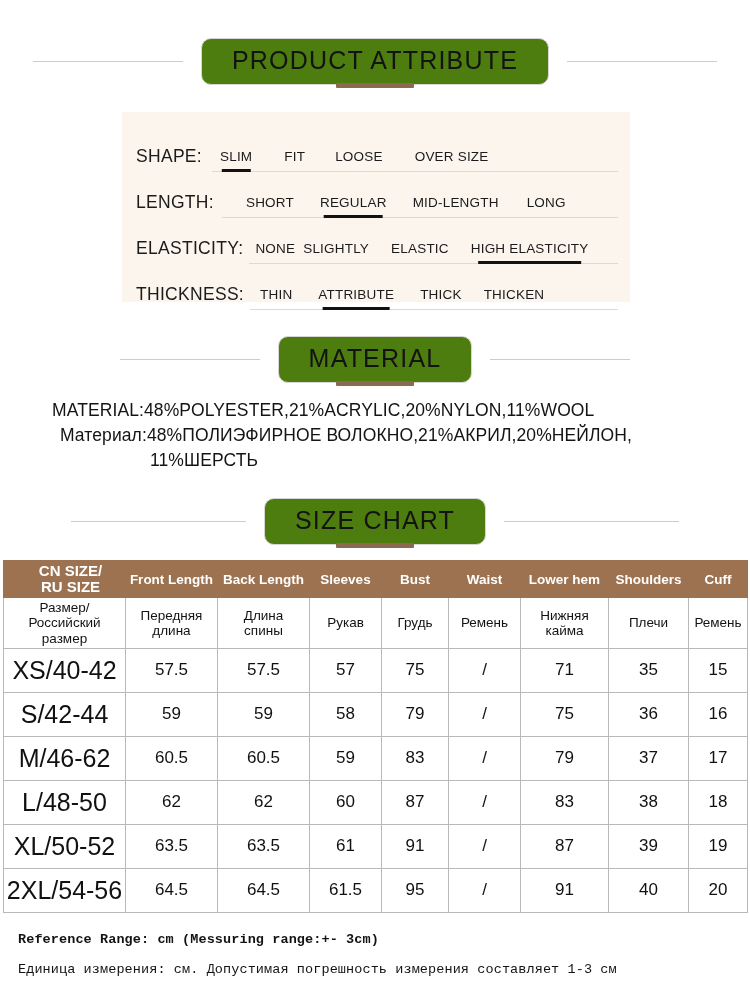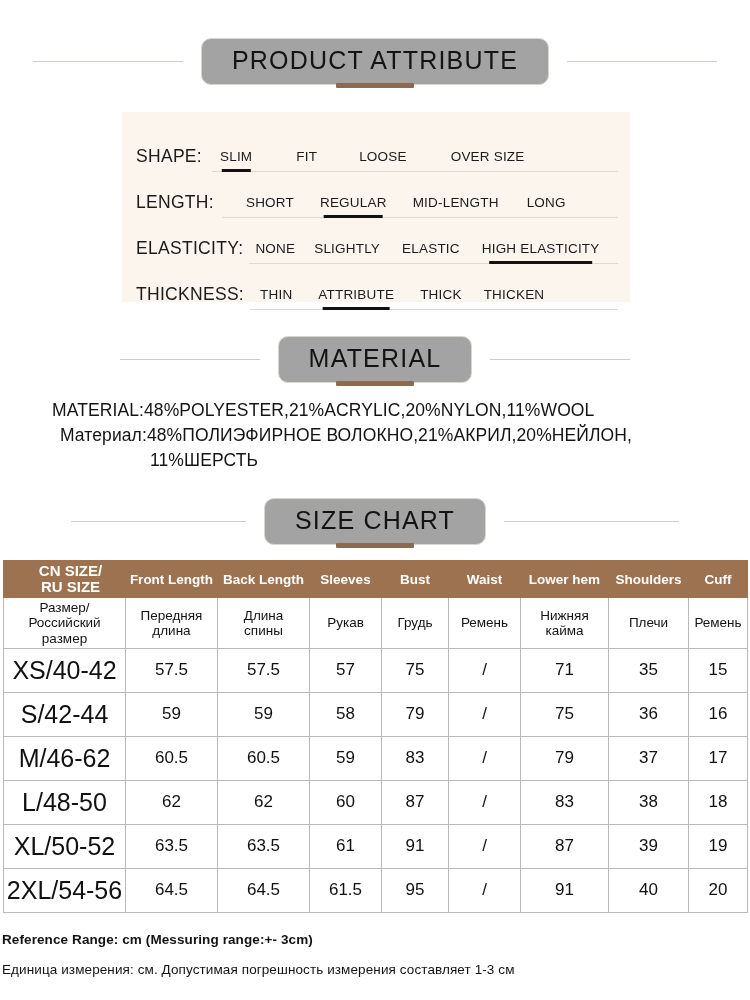--- a/index.html
+++ b/index.html
@@ -27,21 +27,21 @@
     flex: 0 0 auto;
   }
   .pill-wrap {
     position: relative;
     margin: 0 18px;
     flex: 0 0 auto;
   }
   .pill {
     border: 1px solid #d9d5d0;
     border-radius: 10px;
-    background: #a3a3a3;
+    background: #4d7c0f;
     padding: 7px 30px 9px 30px;
     text-align: right;
   }
   .pill-text {
     font-size: 25px;
     letter-spacing: 1.2px;
     color: #131313;
     font-weight: 400;
     white-space: nowrap;
   }
@@ -168,23 +168,24 @@
     color: #111111;
     height: 44px;
   }
   #size-table tbody tr.data-row td.sz-cell {
     font-size: 25px;
   }
 
   
   #footer-notes {
     position: absolute;
-    left: 2px;
+    left: 18px;
     top: 930px;
     width: 720px;
+    font-family: Liberation Mono, monospace;
   }
   .note {
     font-size: 13.5px;
     color: #131313;
     line-height: 1.5;
     letter-spacing: 0.1px;
     white-space: nowrap;
   }
   .note.first { font-weight: bold; }
   .note.second { margin-top: 10px; }
@@ -200,21 +201,21 @@
     </div>
     <div class="pill-accent"></div>
   </div>
   <div class="hdr-line" style="width:150px;"></div>
 </div>
 
 <div id="attribute-panel">
 
   <div class="attr-row">
     <div class="attr-label">SHAPE:</div>
-    <div class="attr-options" style="margin-left:10px;gap:12px;">
+    <div class="attr-options" style="margin-left:10px;">
       <div class="opt selected" style="margin-left:8px;">SLIM</div>
       <div class="opt" style="margin-left:32px;">FIT</div>
       <div class="opt" style="margin-left:30px;">LOOSE</div>
       <div class="opt" style="margin-left:32px;">OVER SIZE</div>
     </div>
   </div>
 
   <div class="attr-row">
     <div class="attr-label">LENGTH:</div>
     <div class="attr-options" style="margin-left:8px;">
@@ -222,21 +223,21 @@
       <div class="opt selected" style="margin-left:26px;">REGULAR</div>
       <div class="opt" style="margin-left:26px;">MID-LENGTH</div>
       <div class="opt" style="margin-left:28px;">LONG</div>
     </div>
   </div>
 
   <div class="attr-row">
     <div class="attr-label">ELASTICITY:</div>
     <div class="attr-options" style="margin-left:6px;">
       <div class="opt" style="margin-left:6px;">NONE</div>
-      <div class="opt" style="margin-left:19px;">SLIGHTLY</div>
+      <div class="opt" style="margin-left:8px;">SLIGHTLY</div>
       <div class="opt" style="margin-left:22px;">ELASTIC</div>
       <div class="opt selected" style="margin-left:22px;">HIGH ELASTICITY</div>
     </div>
   </div>
 
   <div class="attr-row">
     <div class="attr-label">THICKNESS:</div>
     <div class="attr-options" style="margin-left:6px;">
       <div class="opt" style="margin-left:10px;">THIN</div>
       <div class="opt selected" style="margin-left:26px;">ATTRIBUTE</div>

